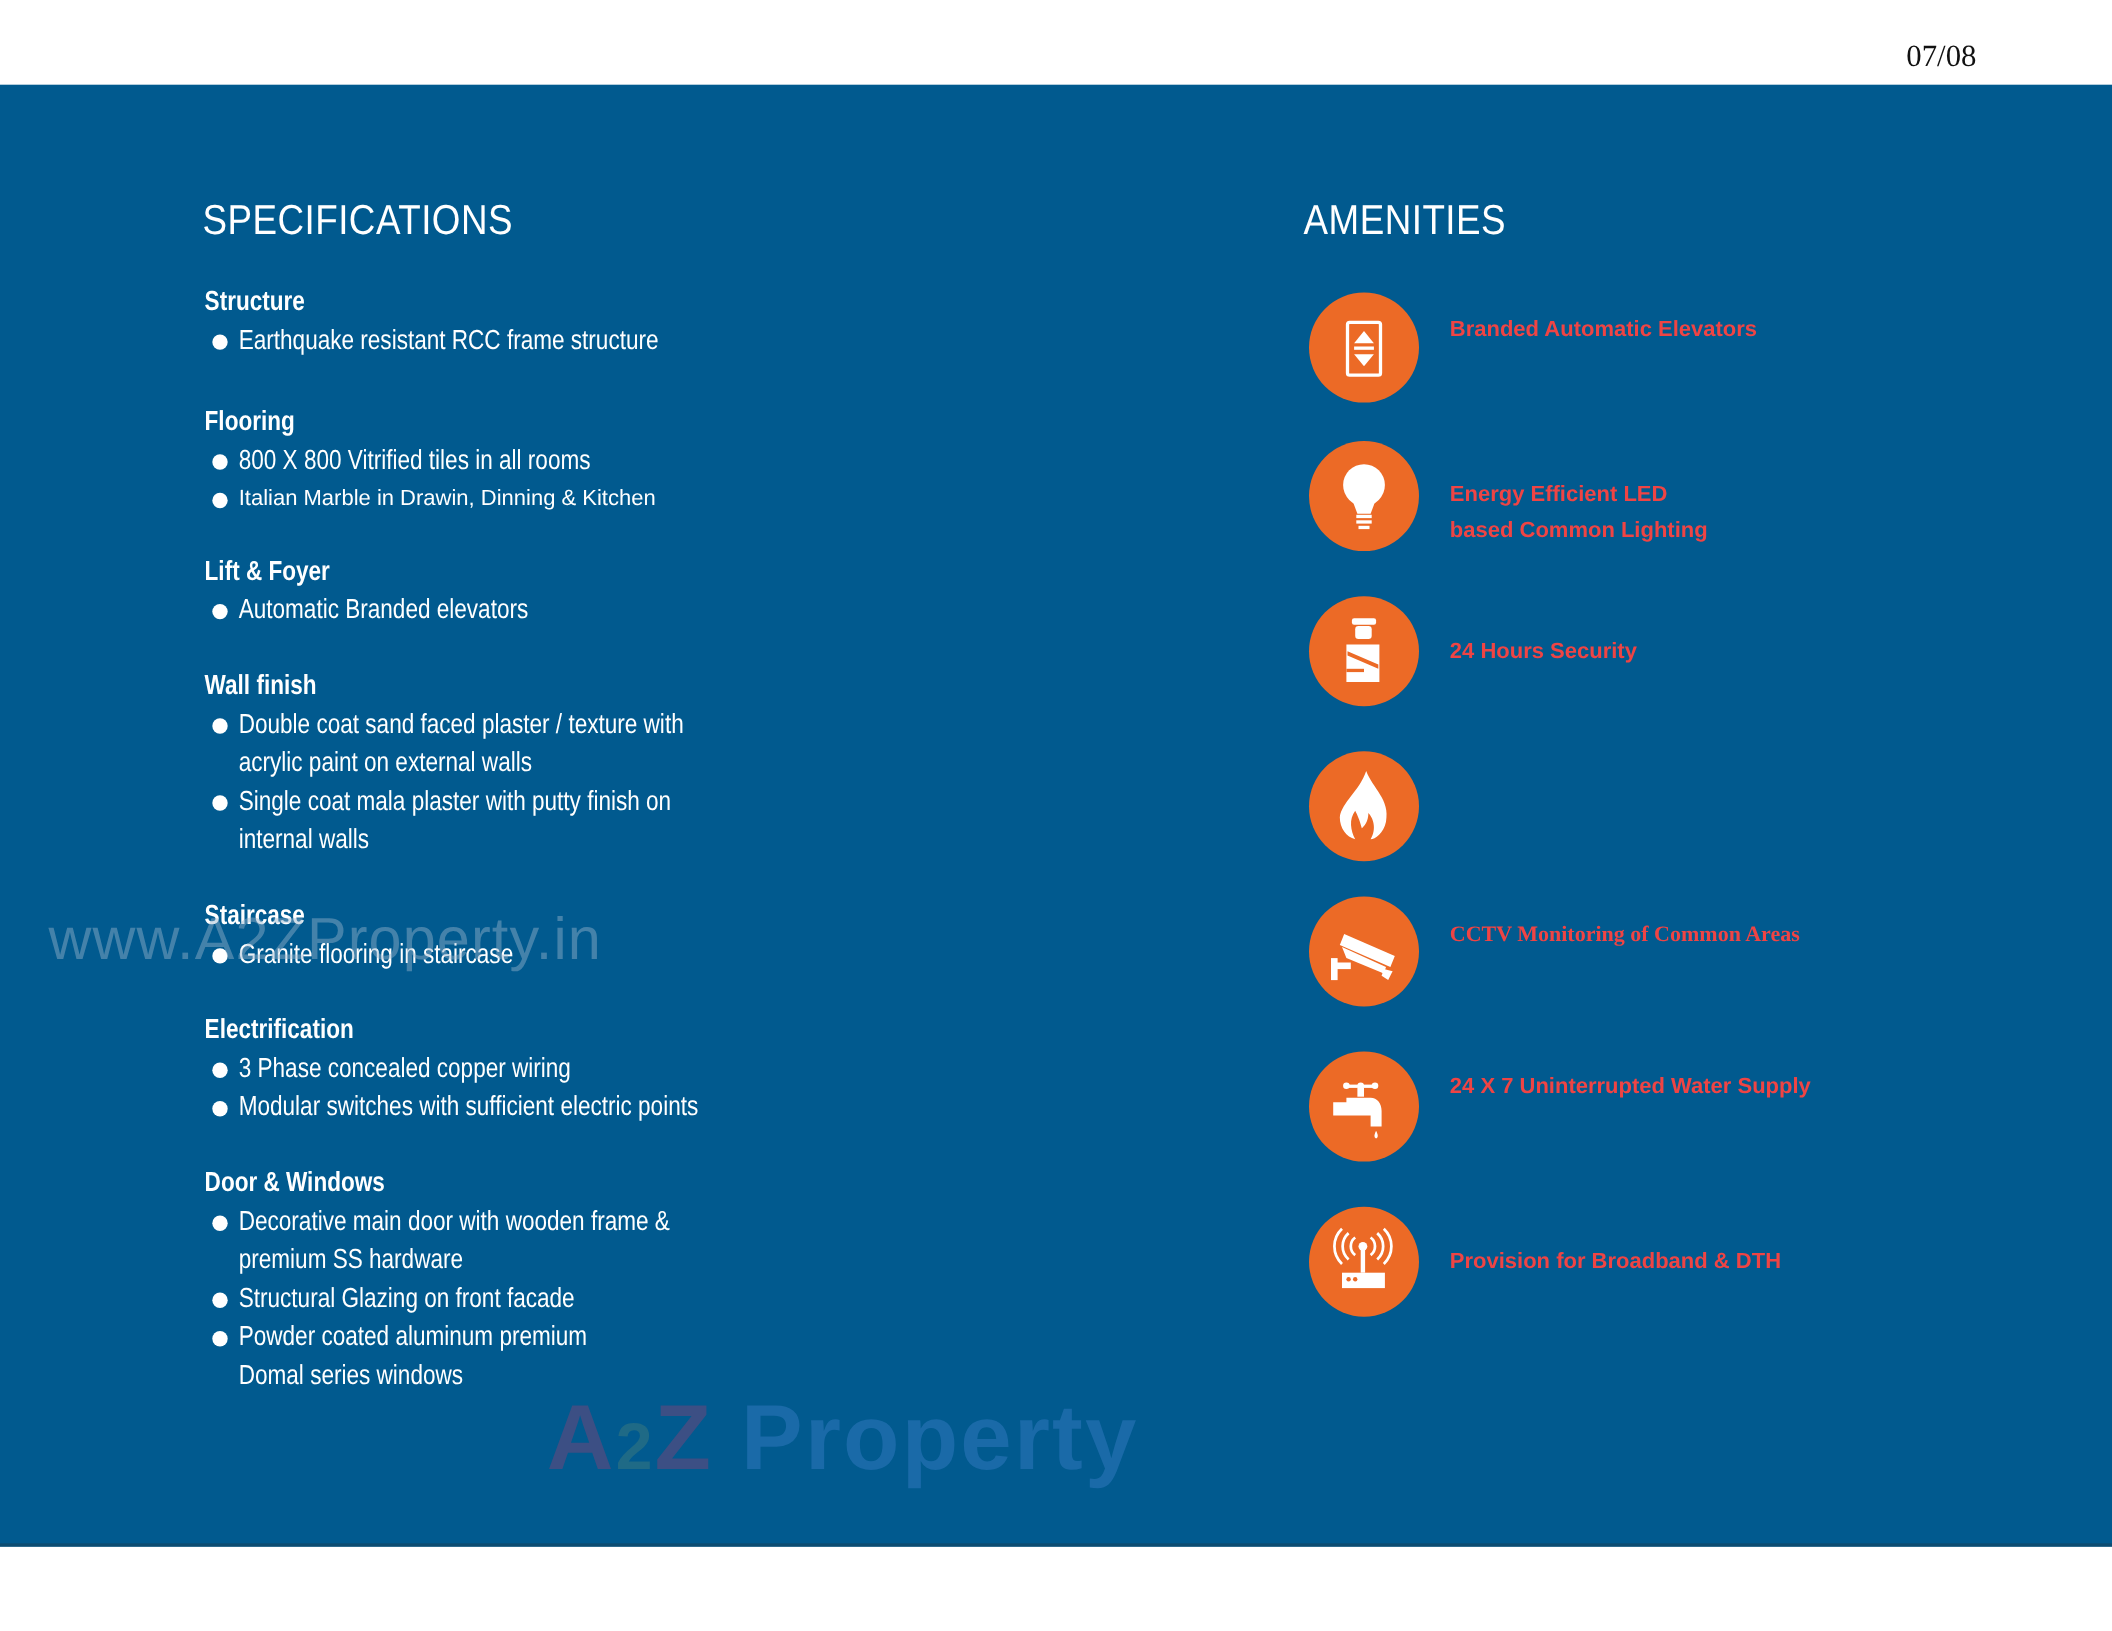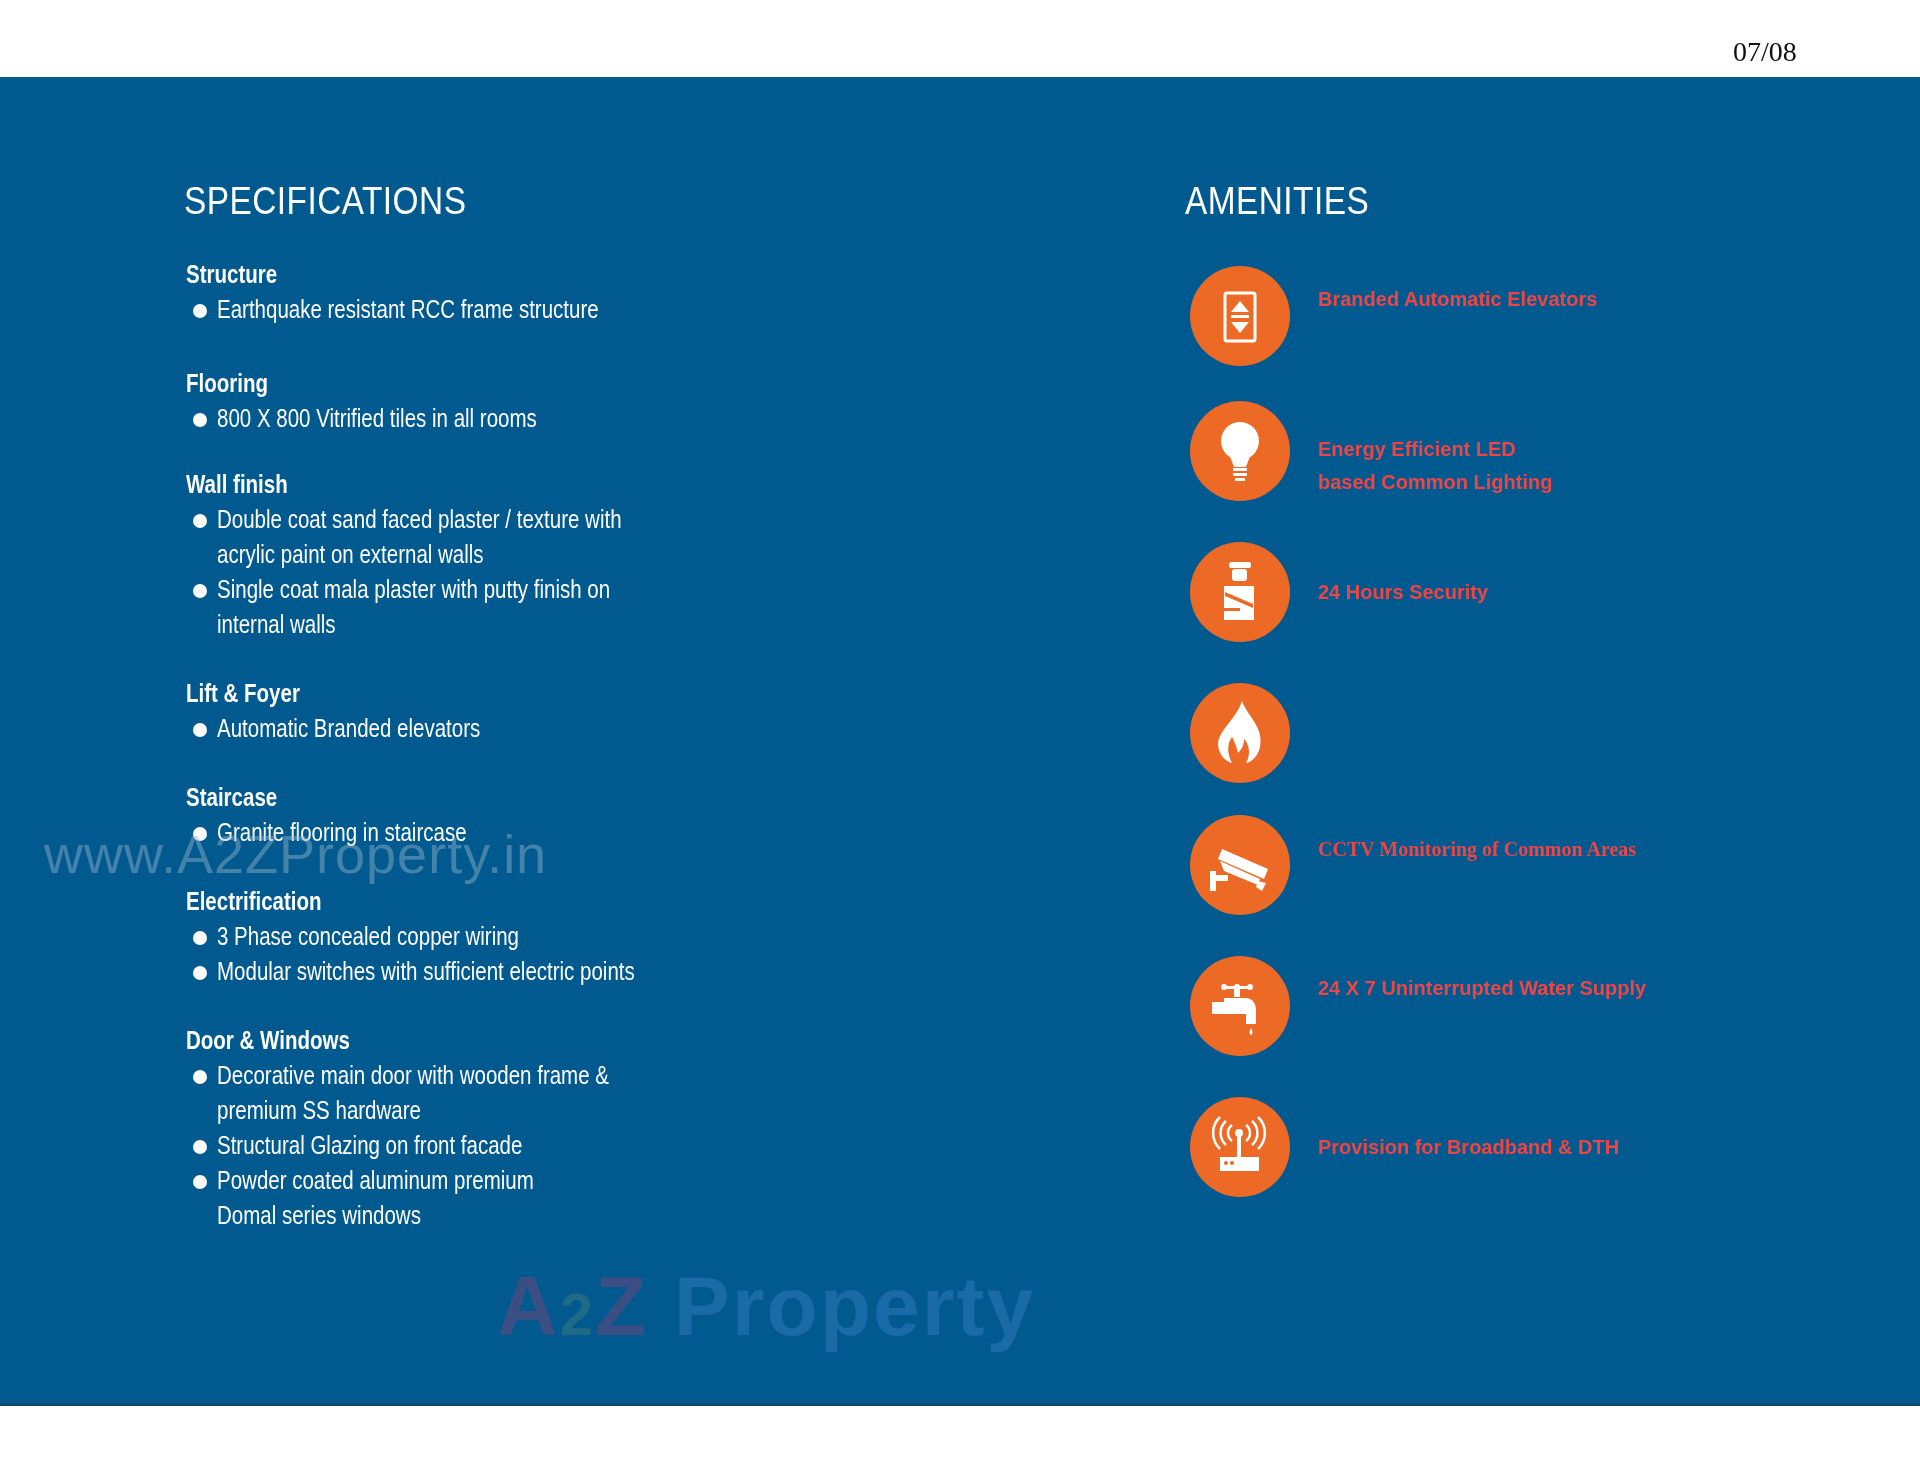--- a/index.html
+++ b/index.html
@@ -68,39 +68,43 @@
         <span class="bullet"></span>
         <span class="txt">Earthquake resistant RCC frame structure</span>
       </div>
   </div>
   <div class="spec-group" style="margin-bottom:30px">
     <div class="spec-head">Flooring</div>
     <div class="spec-item">
         <span class="bullet"></span>
         <span class="txt">800 X 800 Vitrified tiles in all rooms</span>
       </div>
+    <div class="spec-item">
+        <span class="bullet"></span>
+        <span class="txt small">Italian Marble in Drawin, Dinning &amp; Kitchen</span>
+      </div>
+  </div>
+  <div class="spec-group" style="margin-bottom:33px">
+    <div class="spec-head">Lift &amp; Foyer</div>
+    <div class="spec-item">
+        <span class="bullet"></span>
+        <span class="txt">Automatic Branded elevators</span>
+      </div>
   </div>
   <div class="spec-group" style="margin-bottom:33px">
     <div class="spec-head">Wall finish</div>
     <div class="spec-item">
         <span class="bullet"></span>
         <span class="txt">Double coat sand faced plaster / texture with
 acrylic paint on external walls</span>
       </div>
     <div class="spec-item">
         <span class="bullet"></span>
         <span class="txt">Single coat mala plaster with putty finish on
 internal walls</span>
-      </div>
-  </div>
-  <div class="spec-group" style="margin-bottom:33px">
-    <div class="spec-head">Lift &amp; Foyer</div>
-    <div class="spec-item">
-        <span class="bullet"></span>
-        <span class="txt">Automatic Branded elevators</span>
       </div>
   </div>
   <div class="spec-group" style="margin-bottom:33px">
     <div class="spec-head">Staircase</div>
     <div class="spec-item">
         <span class="bullet"></span>
         <span class="txt">Granite flooring in staircase</span>
       </div>
   </div>
   <div class="spec-group" style="margin-bottom:33px">

